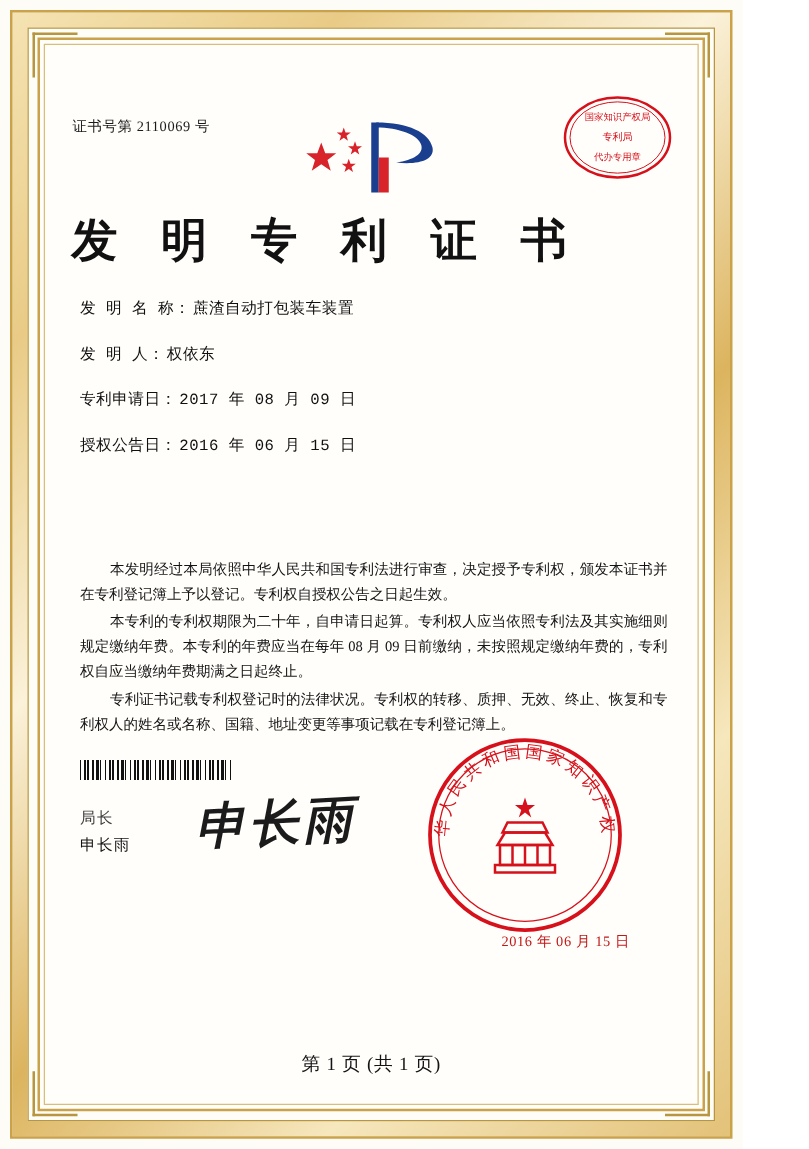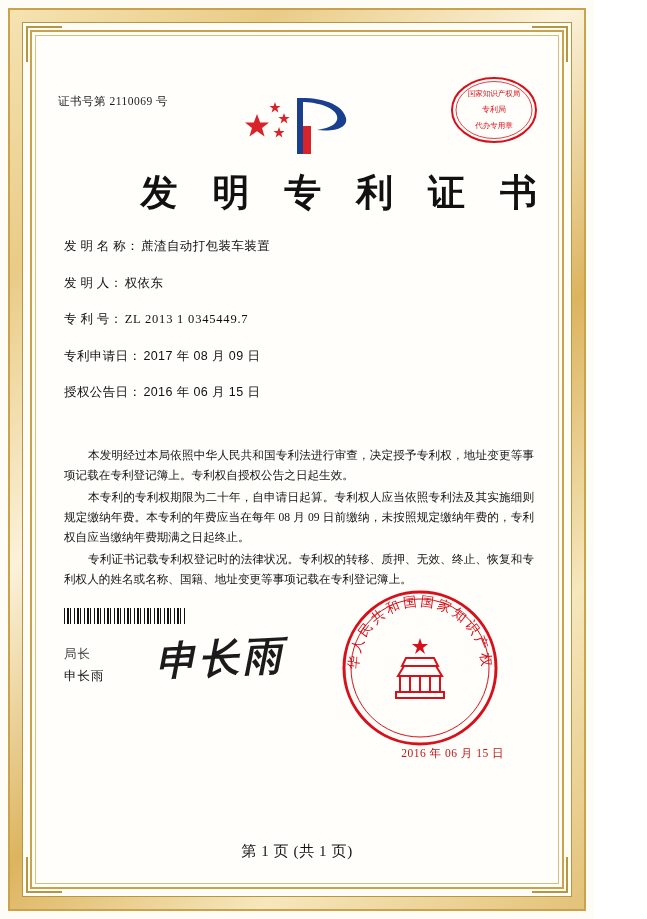--- a/index.html
+++ b/index.html
@@ -96,21 +96,21 @@
     top: 28px;
     width: 92px;
     height: 72px;
   }
 
   .title {
     position: absolute;
     left: 0;
     right: 0;
     top: 122px;
-    text-align: right;
+    text-align: left;
     font-size: 37px;
     letter-spacing: 11px;
     color: #111111;
     font-weight: bold;
     font-family: "DejaVu Serif", serif;
     text-indent: 11px;
   }
 
   
   .fields {
@@ -121,27 +121,27 @@
   }
   .field-row {
     display: flex;
     align-items: baseline;
     margin-bottom: 19.5px;
     font-size: 12.5px;
     color: #101010;
   }
   .field-label {
     white-space: pre;
-    font-family: Liberation Serif, serif;
+    font-family: Liberation Mono, monospace;
     letter-spacing: 0.4px;
   }
   .field-value {
     margin-left: 2px;
     letter-spacing: 0.4px;
-    font-family: Liberation Sans, sans-serif;
+    font-family: Liberation Mono, monospace;
   }
   .field-value.mono {
     font-family: "Liberation Serif", serif;
     letter-spacing: 0.8px;
   }
 
   
   .paragraphs {
     position: absolute;
     left: 18px;
@@ -279,35 +279,31 @@
     <div class="fields">
       <div class="field-row">
         <span class="field-label">发 明 名 称：</span>
         <span class="field-value">蔗渣自动打包装车装置</span>
       </div>
       <div class="field-row">
         <span class="field-label">发 明 人：</span>
         <span class="field-value">权依东</span>
       </div>
       <div class="field-row">
-        <span class="field-label">专 利 号：</span>
-        <span class="field-value mono">ZL 2013 1 0345449.7</span>
-      </div>
-      <div class="field-row">
         <span class="field-label">专利申请日：</span>
         <span class="field-value">2017 年 08 月 09 日</span>
       </div>
       <div class="field-row">
         <span class="field-label">授权公告日：</span>
         <span class="field-value">2016 年 06 月 15 日</span>
       </div>
     </div>
 
     <div class="paragraphs">
-      <p>本发明经过本局依照中华人民共和国专利法进行审查，决定授予专利权，地址变更等事项记载在专利登记簿上。专利权自授权公告之日起生效。</p>
+      <p>本发明经过本局依照中华人民共和国专利法进行审查，决定授予专利权，颁发本证书并在专利登记簿上予以登记。专利权自授权公告之日起生效。</p>
       <p>本专利的专利权期限为二十年，自申请日起算。专利权人应当依照专利法及其实施细则规定缴纳年费。本专利的年费应当在每年 08 月 09 日前缴纳，未按照规定缴纳年费的，专利权自应当缴纳年费期满之日起终止。</p>
       <p>专利证书记载专利权登记时的法律状况。专利权的转移、质押、无效、终止、恢复和专利权人的姓名或名称、国籍、地址变更等事项记载在专利登记簿上。</p>
     </div>
 
     <div class="barcode"></div>
 
     <div class="sig-label">局长</div>
     <div class="sig-name">申长雨</div>
     <div class="sig-script">申长雨</div>
 

